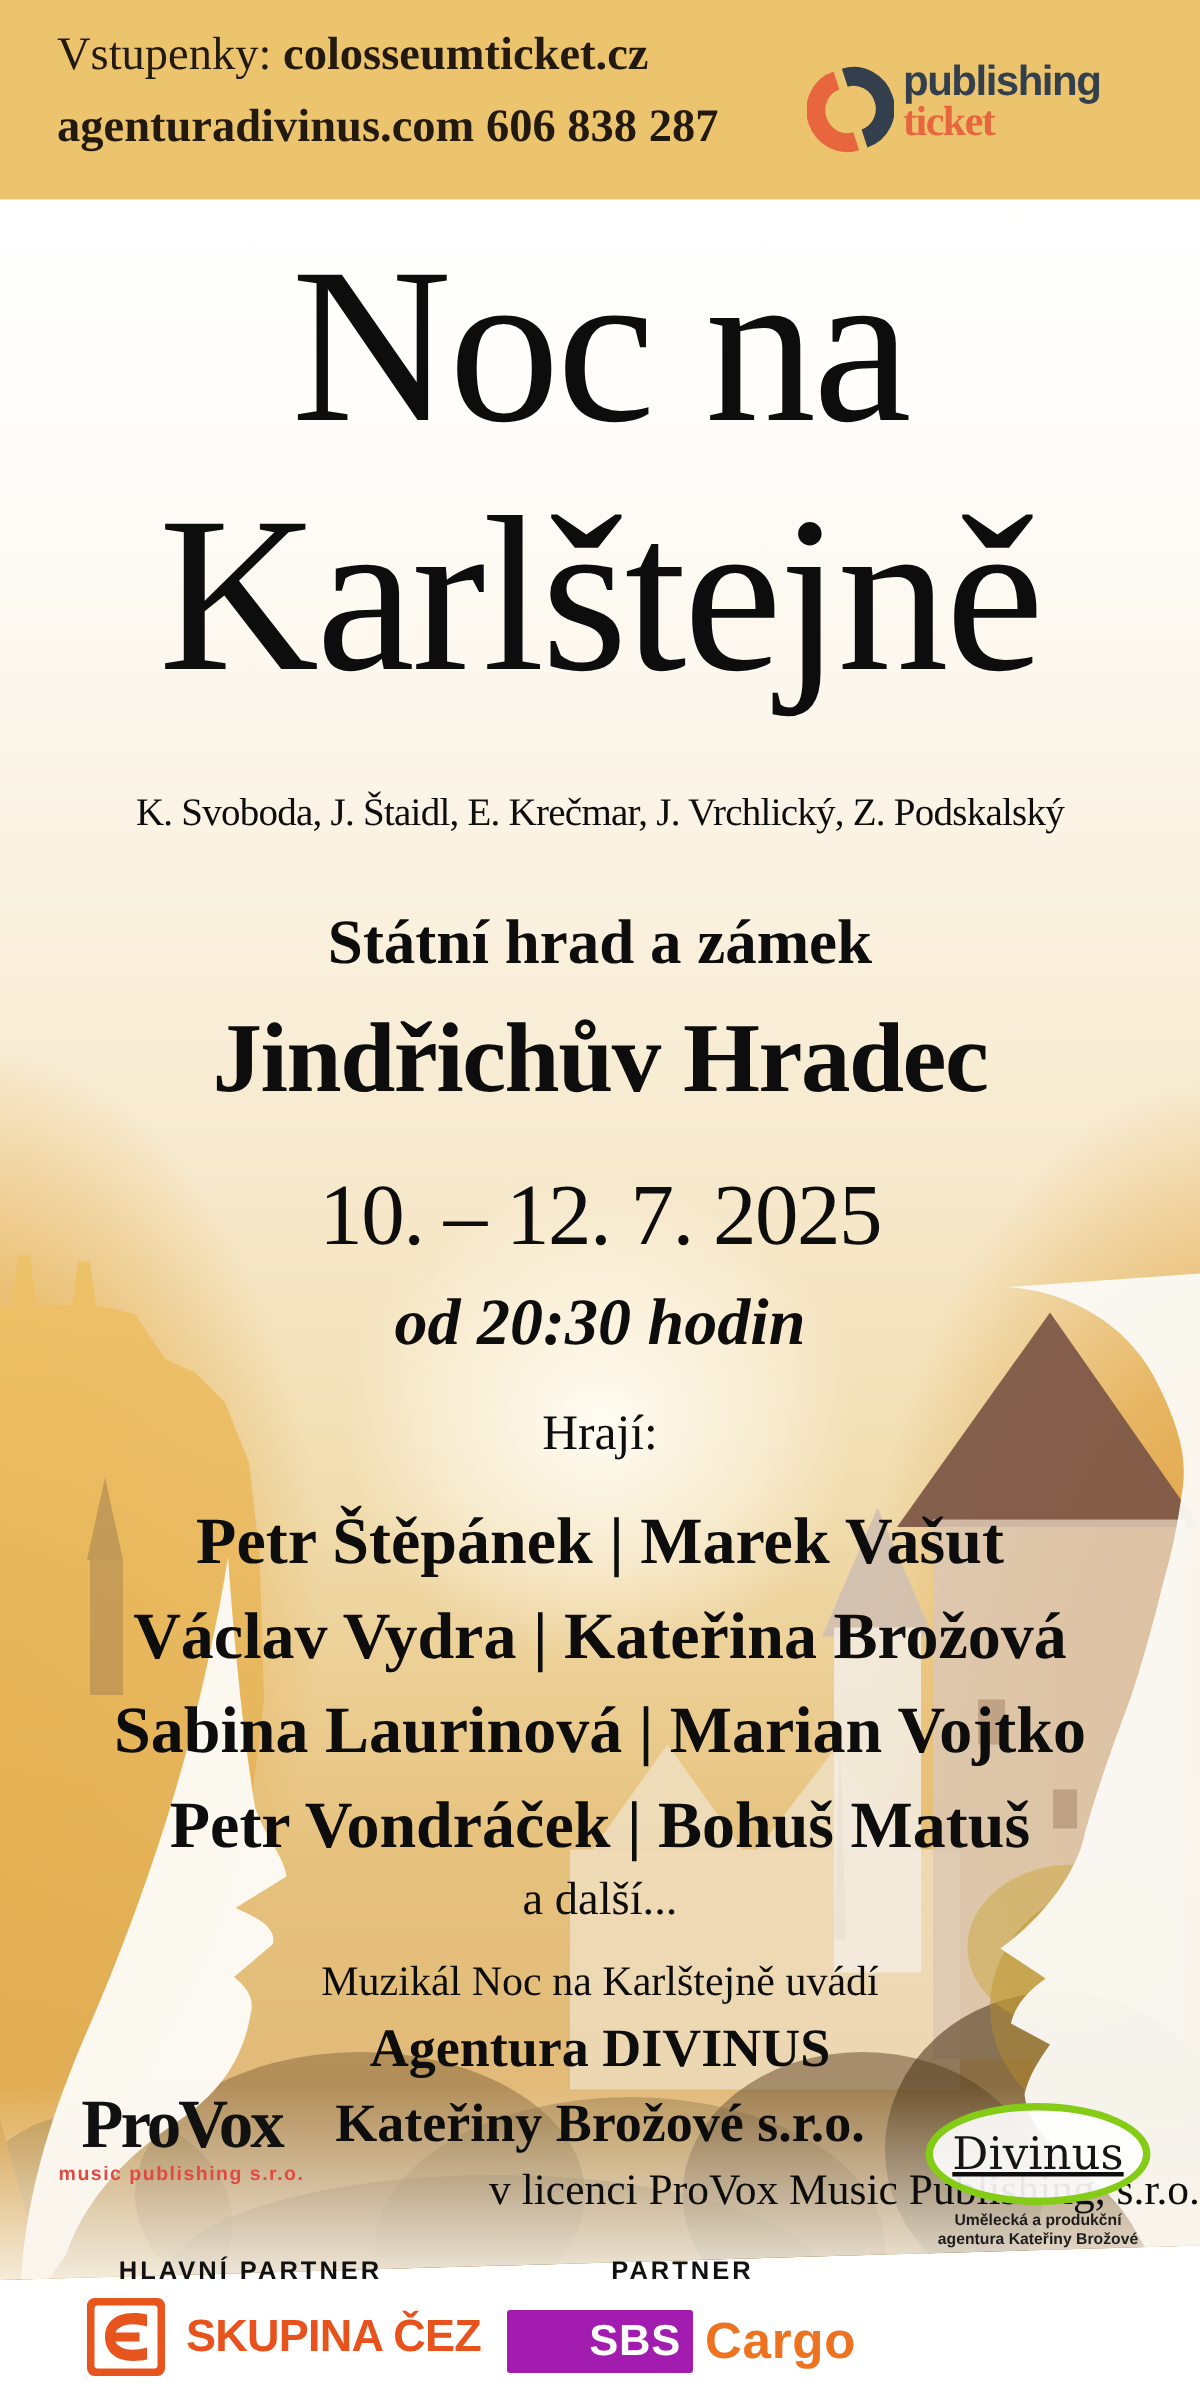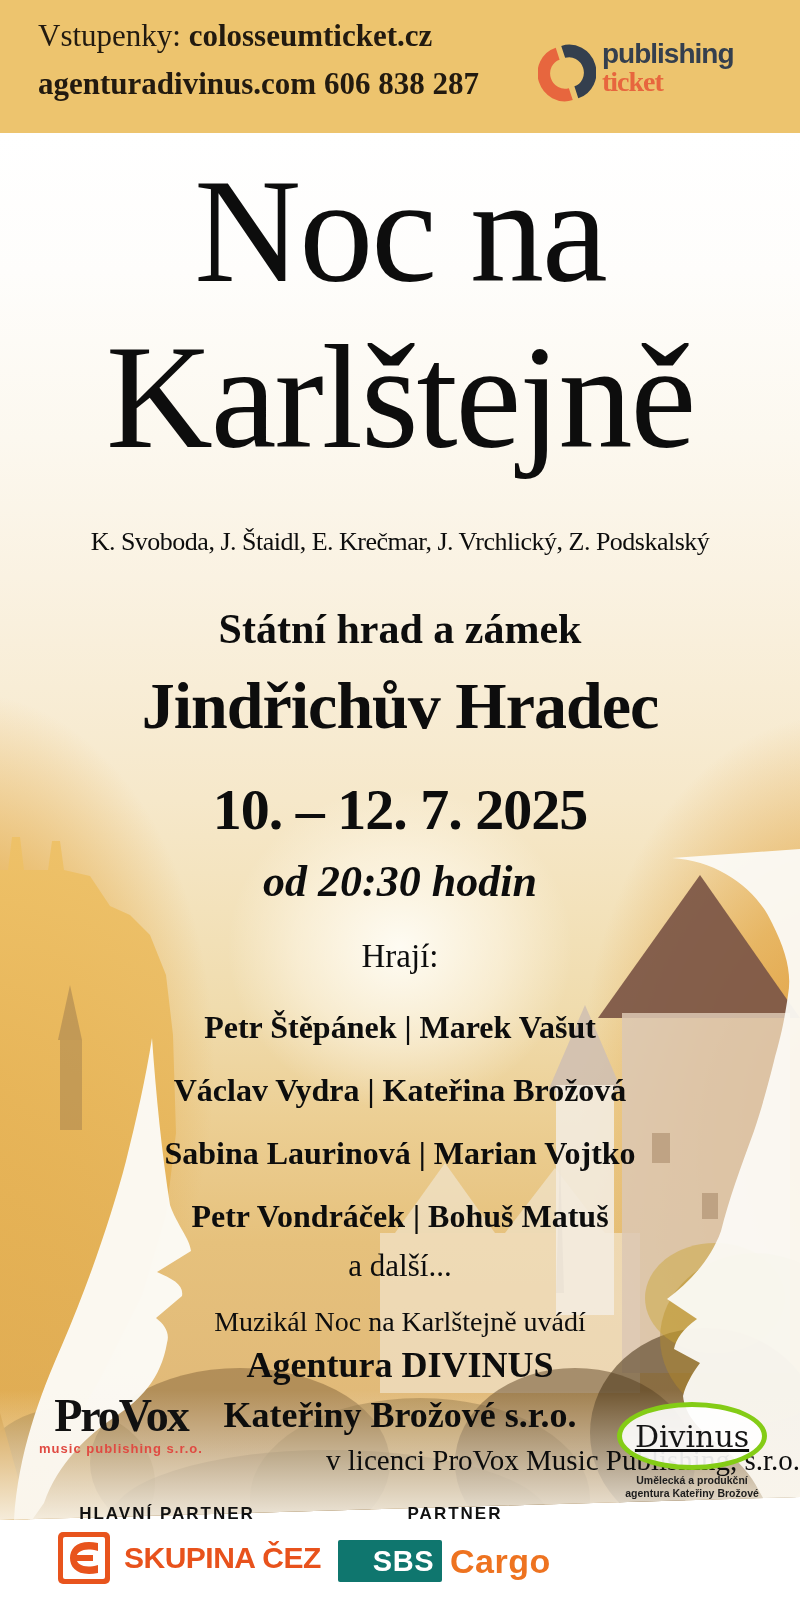--- a/index.html
+++ b/index.html
@@ -34,24 +34,24 @@
     background:radial-gradient(ellipse 50% 50% at 50% 50%, rgba(255,253,246,0.95) 0%, rgba(255,250,238,0.5) 45%, rgba(255,250,238,0) 75%); }
   .bottom-fade { position:absolute; left:0; bottom:0; width:100%; height:130px;
     background:linear-gradient(0deg, rgba(250,245,235,0.9) 0%, rgba(250,245,235,0) 100%); }
   .scene { position:absolute; left:0; top:0; }
   
   .t { position:absolute; left:0; width:800px; text-align:center; }
   .event-title { top:148px; font-size:148px; line-height:166px; font-weight:normal; margin:0; letter-spacing:-2px; }
   .authors   { top:527px;  font-size:26px;  letter-spacing:-0.5px; }
   .venue1    { top:605px;  font-size:42px;  font-weight:bold; }
   .venue2    { top:668px;  font-size:66px;  font-weight:bold; letter-spacing:-1px; }
-  .date      { top:776px;  font-size:58px;  font-weight:bold; letter-spacing:-1px; }
+  .date      { top:776px;  font-size:58px;  font-weight:normal; letter-spacing:-1px; }
   .time      { top:856px;  font-size:44px;  font-weight:bold;font-style:italic; }
   .hraji     { top:938px;  font-size:33px; }
-  .cast      { top:996px;  font-size:32px;  font-weight:bold; line-height:63px; }
+  .cast      { top:996px;  font-size:44px;  font-weight:bold; line-height:63px; }
   .more      { top:1248px; font-size:31px; }
   .muzikal   { top:1306px; font-size:28px; }
   .agentura1 { top:1344px; font-size:36px; font-weight:bold; }
   .agentura2 { top:1394px; font-size:36px; font-weight:bold; }
   .licence   { top:1444px; font-size:29px;text-align:right; }
   
   .provox { position:absolute; left:36px; top:1392px; width:170px; text-align:center; }
   .provox-name { font-size:46px; font-weight:bold; letter-spacing:-2px; color:#111; line-height:48px; }
   .provox-sub  { font-family:"Liberation Sans", sans-serif; font-size:13px; font-weight:bold; letter-spacing:1px; color:#e04a42; margin-top:1px; }
   .divinus { position:absolute; left:612px; top:1402px; width:160px; text-align:center; }
@@ -59,21 +59,21 @@
     background:rgba(255,255,255,0.9); display:flex; align-items:center; justify-content:center;text-decoration:underline; }
   .divinus-name { font-family:"DejaVu Serif", serif; font-size:30px; color:#151515; letter-spacing:0px; }
   .divinus-sub { font-family:"Liberation Sans", sans-serif; font-size:10.5px; font-weight:bold; color:#1d1d1d; line-height:13px; margin-top:4px; }
   
   .footer-label { position:absolute; font-family:"Liberation Sans", sans-serif; font-size:17px; font-weight:bold; letter-spacing:2px; color:#111; text-align:center; }
   .label-main   { left:72px;  top:1504px; width:190px; }
   .label-part   { left:390px; top:1504px; width:130px; }
   .cez { position:absolute; left:58px; top:1532px; height:52px; display:flex; align-items:center; }
   .cez-text { font-family:"Liberation Sans", sans-serif; font-size:30px; font-weight:bold; color:#e8521c; letter-spacing:-0.5px; margin-left:14px; }
   .sbs { position:absolute; left:338px; top:1540px; height:42px; display:flex; align-items:center; }
-  .sbs-box { width:104px; height:42px; background:#0f766e; border-radius:2px; display:flex; align-items:center; justify-content:flex-end; }
+  .sbs-box { width:124px; height:42px; background:#a21caf; border-radius:2px; display:flex; align-items:center; justify-content:flex-end; }
   .sbs-box span { font-family:"Liberation Sans", sans-serif; font-size:29px; font-weight:bold; color:#ffffff; letter-spacing:0.5px; padding-right:8px; }
   .sbs-text { font-family:"Liberation Sans", sans-serif; font-size:34px; font-weight:bold; color:#ee7320; margin-left:8px; letter-spacing:0.5px; }
 </style>
 </head>
 <body>
 
 <div class="poster">
 
   <header class="banner">
     <div class="banner-text">

